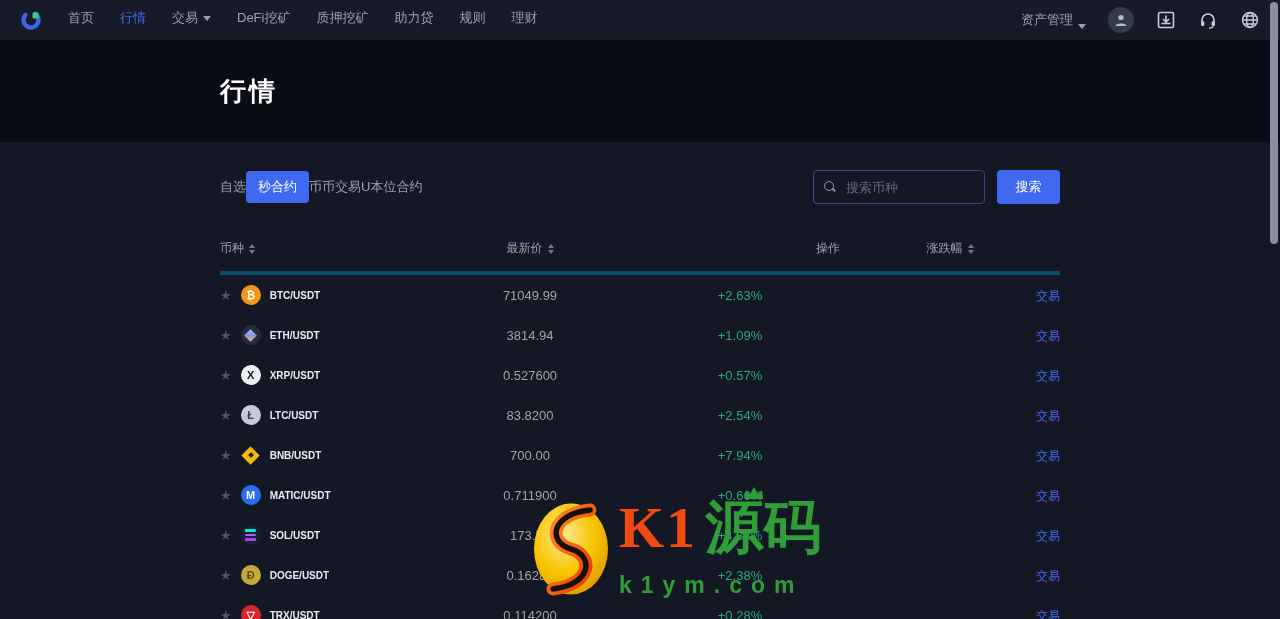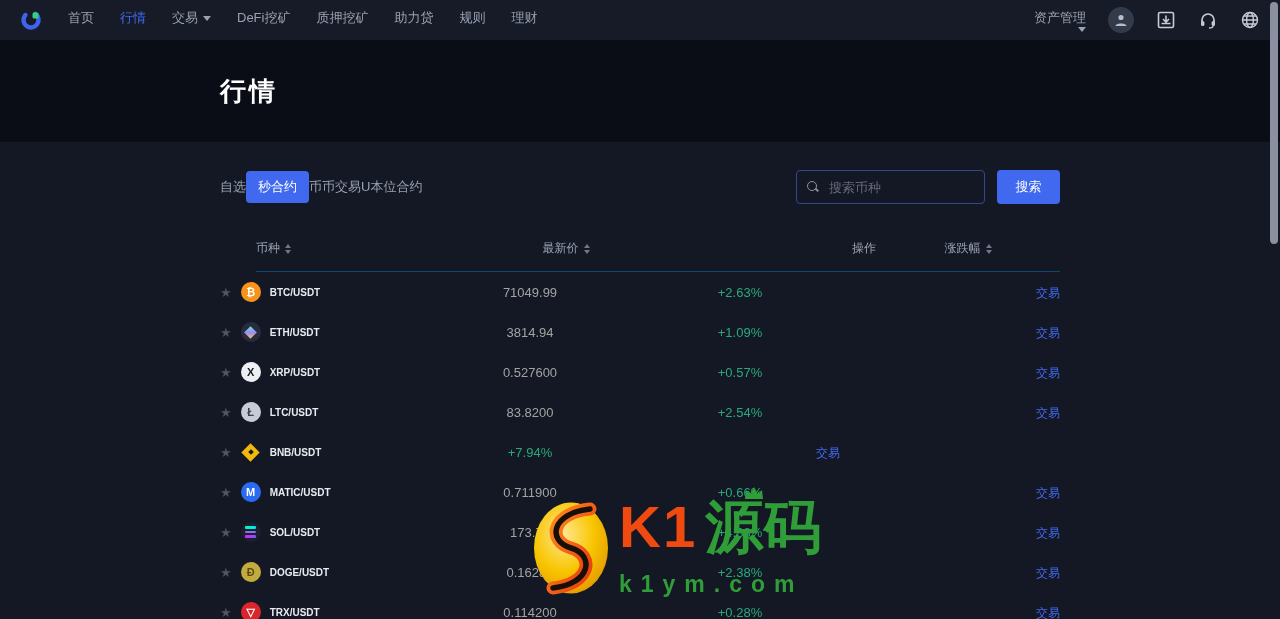--- a/index.html
+++ b/index.html
@@ -10,47 +10,47 @@
   }
   
   .navbar { height:40px; background:#161b27; display:flex; align-items:center; padding:0 20px; }
   .nav-left { display:flex; align-items:flex-start; gap:26px; }
   .logo { display:flex; align-items:center; }
   .nav-item { color:#99a1b3; font-size:13px; cursor:pointer; display:flex; align-items:center; white-space:nowrap; }
   .nav-item.active { color:var(--accent); }
   .caret-down { width:0; height:0; border-left:4px solid transparent; border-right:4px solid transparent;
     border-top:5px solid #99a1b3; display:inline-block; margin-left:5px; }
   .nav-right { margin-left:auto; display:flex; align-items:center; gap:22px; }
-  .asset-menu { color:#99a1b3; font-size:13px; display:flex; align-items:flex-end; cursor:pointer;flex-direction:column; }
+  .asset-menu { color:#99a1b3; font-size:13px; display:flex; align-items:flex-end; cursor:pointer; }
   .avatar { width:26px; height:26px; border-radius:50%; background:#333a4a; display:flex; align-items:center; justify-content:center; cursor:pointer; }
   .nav-icon { display:flex; align-items:center; cursor:pointer; }
   
   .hero { height:102px; background:#0a0d15; display:flex; align-items:center; }
   .hero-title { margin-left:220px; color:#ffffff; font-size:26px; font-weight:bold; letter-spacing:3px; }
   
   .container { width:840px; margin-left:220px; }
   .toolbar { display:flex; align-items:center; margin-top:28px; }
   .tabs { display:flex; align-items:center; }
   .tab { color:#99a1b3; font-size:13px; cursor:pointer; padding:7px 0; white-space:nowrap; }
   .tab.active { background:var(--accent); color:#ffffff; padding:7px 12px; border-radius:4px; }
   .search-area { margin-left:auto; display:flex; align-items:center; gap:12px; }
-  .search-box { width:189px; height:34px; border:1px solid #34478c; border-radius:4px;
+  .search-box { width:172px; height:34px; border:1px solid #34478c; border-radius:4px;
     display:flex; align-items:center; padding:0 10px; gap:7px; background:transparent; }
   .mag { position:relative; width:13px; height:13px; flex:none; }
   .mag::before { content:""; position:absolute; left:0; top:0; width:8px; height:8px;
     border:1.5px solid #8a92a5; border-radius:50%; }
   .mag::after { content:""; position:absolute; left:8px; top:8px; width:4px; height:1.5px;
     background:#8a92a5; transform:rotate(45deg); }
   .search-input { flex:1; background:transparent; border:none; outline:none; color:#dfe3ec; font-size:13px; min-width:0; }
   .search-input::placeholder { color:#646b7d; }
   .search-btn { width:63px; height:34px; background:var(--accent); color:#fff; border:none;
     border-radius:4px; font-size:13px; cursor:pointer; font-family:inherit; }
   
   .grid-cols { display:grid; grid-template-columns:200px 220px 200px 1fr; align-items:center; }
-  .table-header { margin-top:36px; padding-bottom:14px; border-bottom:1px solid #0c4a6e;margin-left:36px; }
+  .table-header { margin-top:36px; padding-bottom:14px; border-bottom:4px solid #0c4a6e; }
   .th { display:flex; align-items:center; gap:5px; color:#9aa2b3; font-size:12px; }
   .th.c { justify-content:center; }
   .th.r { justify-content:flex-end; }
   .sort { display:flex; flex-direction:column; gap:2px; }
   .tri-up { width:0; height:0; border-left:3px solid transparent; border-right:3px solid transparent; border-bottom:4px solid #6e7689; }
   .tri-down { width:0; height:0; border-left:3px solid transparent; border-right:3px solid transparent; border-top:4px solid #6e7689; }
   .row { height:40px; }
   .cell-coin { display:flex; align-items:center; gap:9px; }
   .star { color:#4f5563; font-size:13px; cursor:pointer; }
   .coin-icon { width:20px; height:20px; border-radius:50%; flex:none; position:relative;
@@ -67,21 +67,21 @@
   .sol-bar.b3 { background:linear-gradient(90deg,#dc1fff,#7f5af0); }
   .symbol { color:#e8ebf2; font-size:10px; font-weight:bold; }
   .price { text-align:center; color:#a3a3a3; font-size:13px; }
   .change { text-align:center; color:var(--green); font-size:13px; }
   .action { text-align:right; }
   .trade-link { color:var(--accent); font-size:12px; cursor:pointer; text-decoration:none; }
   
   .watermark { position:absolute; left:533px; top:498px; display:flex; align-items:center; z-index:40; }
   .wm-text { margin-left:10px; }
   .wm-title { font-size:58px; font-weight:bold; line-height:1; position:relative; white-space:nowrap; }
-  .wm-k1 { color:var(--wm-orange); letter-spacing:2px; }
+  .wm-k1 { color:var(--wm-orange); letter-spacing:2px;font-family:Liberation Serif, serif; }
   .wm-cn { color:var(--wm-green); margin-left:8px; }
   .wm-crown { position:absolute; left:124px; top:-12px; }
   .wm-url { color:var(--wm-green); font-size:23px; font-weight:bold; letter-spacing:9px; margin-top:15px; }
   
   .scrollbar-thumb { position:absolute; right:2px; top:2px; width:8px; height:242px;
     background:#8a90a0; border-radius:4px; z-index:60; }
 </style>
 </head>
 <body>
 
@@ -235,20 +235,21 @@
 
   <div class="grid-cols row">
     <div class="cell-coin">
       <span class="star">★</span>
       <span class="coin-icon bnb">
             <i class="bnb-core"></i>
             <i class="bnb-hole"></i>
           </span>
       <span class="symbol">BNB/USDT</span>
     </div>
+    <div class="price">700.00</div>
     <div class="change">+7.94%</div>
     <div class="action"><a class="trade-link">交易</a></div>
   </div>
 
   <div class="grid-cols row">
     <div class="cell-coin">
       <span class="star">★</span>
       <span class="coin-icon" style="background: rgb(42, 107, 242); color: rgb(255, 255, 255);">M</span>
       <span class="symbol">MATIC/USDT</span>
     </div>

